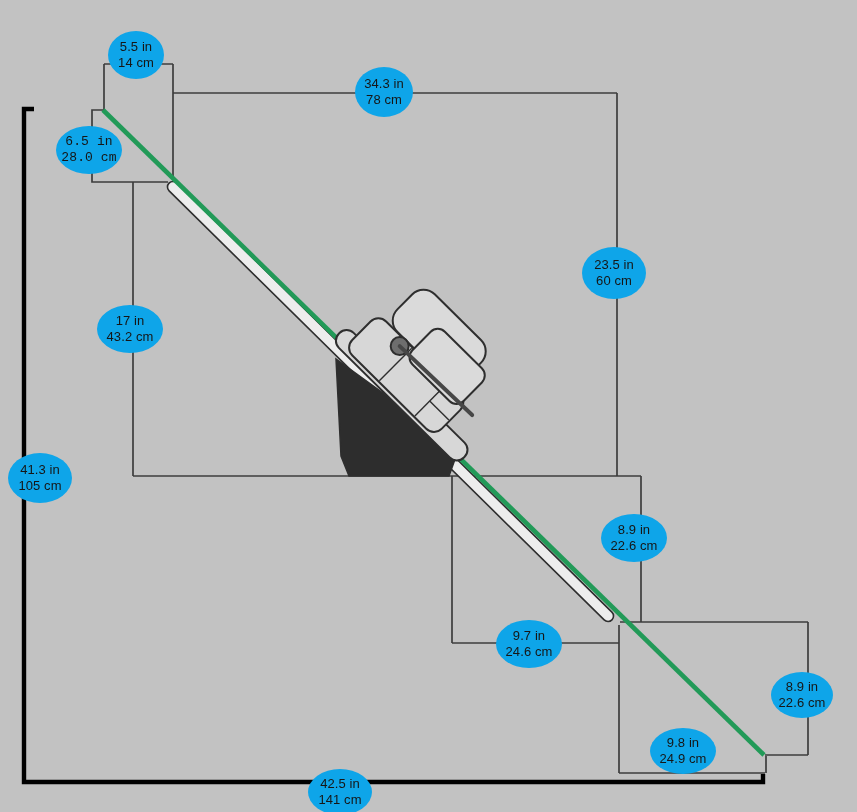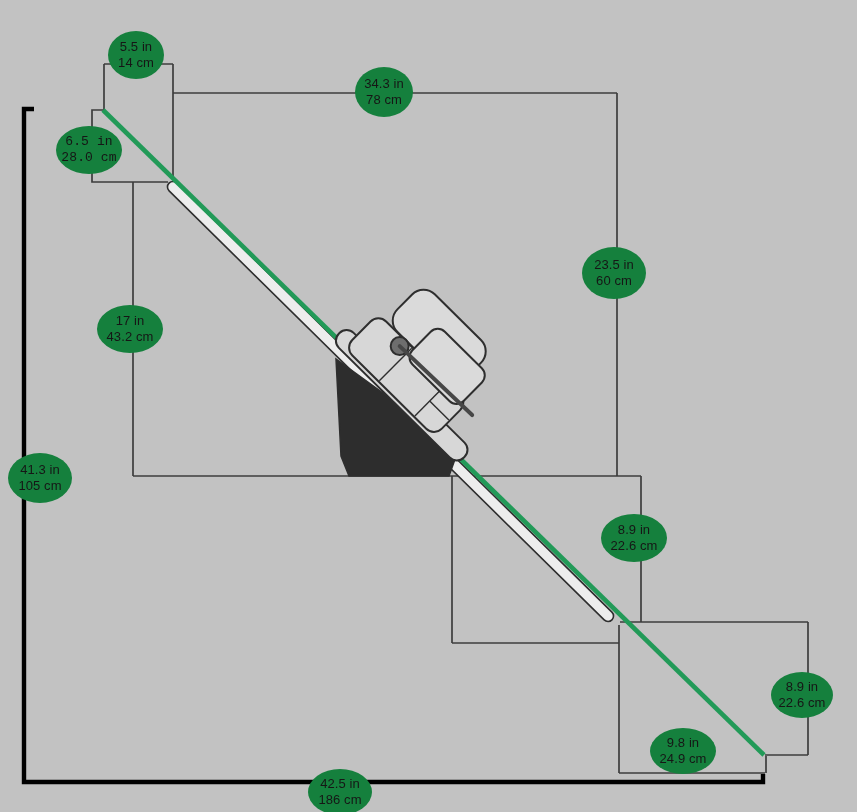--- a/index.html
+++ b/index.html
@@ -9,21 +9,21 @@
     overflow:hidden;
     font-family:"Liberation Sans","DejaVu Sans",sans-serif;
     position:relative;
   }
   .canvas{
     position:absolute;left:0;top:0;width:857px;height:812px;
   }
   .diagram-svg{position:absolute;left:0;top:0;}
   .badge{
     position:absolute;
-    background:#15803d;
+    background:#0ea5e9;
     border-radius:50%;
     display:flex;
     flex-direction:column;
     align-items:center;
     justify-content:center;
     text-align:center;
     font-size:13px;
     line-height:16.5px;
     color:#161616;
     letter-spacing:.1px;
@@ -109,29 +109,33 @@
   <div class="badge" style="left:8px;top:453px;width:64px;height:50px;">
     <span>41.3 in</span>
     <span>105 cm</span>
   </div>
 
   <div class="badge" style="left:601px;top:514px;width:66px;height:48px;">
     <span>8.9 in</span>
     <span>22.6 cm</span>
   </div>
 
+  <div class="badge" style="left:496px;top:620px;width:66px;height:48px;">
+    <span>9.7 in</span>
+    <span>24.6 cm</span>
+  </div>
 
   <div class="badge" style="left:771px;top:672px;width:62px;height:46px;">
     <span>8.9 in</span>
     <span>22.6 cm</span>
   </div>
 
   <div class="badge" style="left:650px;top:728px;width:66px;height:46px;text-align:center;">
     <span>9.8 in</span>
     <span>24.9 cm</span>
   </div>
 
   <div class="badge" style="left:308px;top:750px;width:64px;height:46px;margin-top:19px;">
     <span>42.5 in</span>
-    <span>186 cm</span>
+    <span>141 cm</span>
   </div>
 
 </div>
 
 </body></html>

